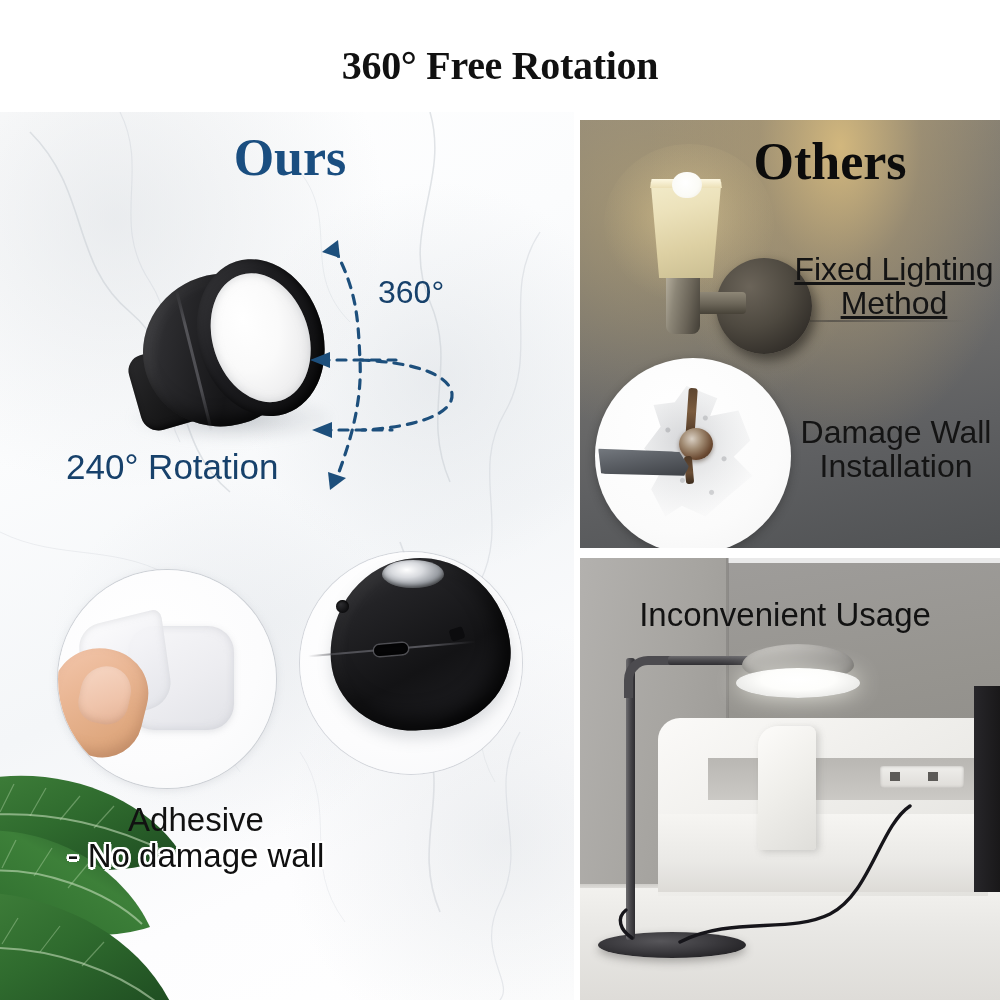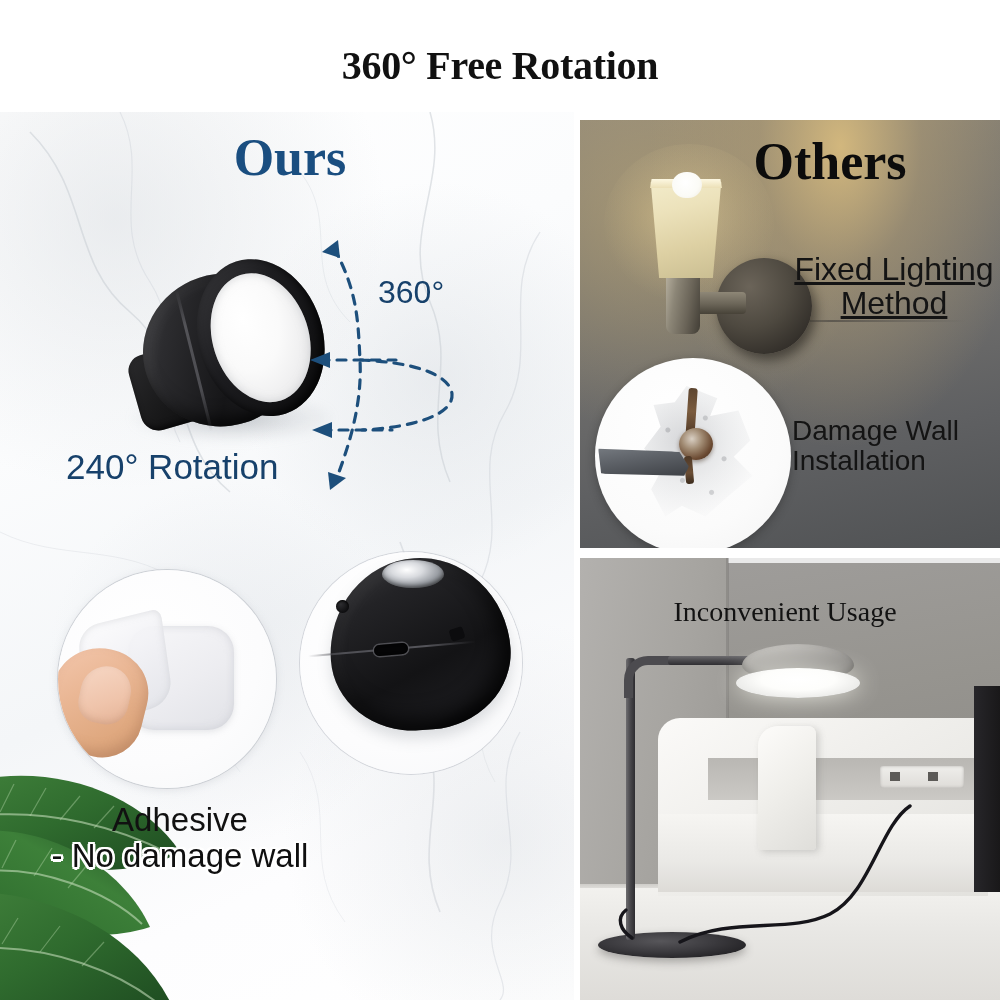--- a/index.html
+++ b/index.html
@@ -212,21 +212,21 @@
   }
 
   .cap {
     position: absolute;
     text-align: center;
     font-size: 33px;
     color: #111111;
     line-height: 1.08;
     font-weight: 400;
   }
-  #cap-adhesive { left: 30px; top: 690px; width: 300px; }
+  #cap-adhesive { left: 46px; top: 690px; width: 300px; }
   #cap-adhesive .l2 {
     color: #101010;
     text-shadow:
       -2px -2px 0 #ffffff, 2px -2px 0 #ffffff, -2px 2px 0 #ffffff, 2px 2px 0 #ffffff,
       0 -2.5px 0 #ffffff, 0 2.5px 0 #ffffff, -2.5px 0 0 #ffffff, 2.5px 0 0 #ffffff;
   }
   #cap-typec { left: 300px; top: 690px; width: 260px; }
 
   
   #tr-panel {
@@ -334,21 +334,21 @@
     background: linear-gradient(180deg, #4e3826 0%, #6b4e35 60%, #3a2a1c 100%);
     border-radius: 3px;
     transform: rotate(-5deg);
   }
   #tr-text-1 {
     position: absolute; left: 208px; top: 133px; width: 212px;
     text-align: center; font-size: 32px; color: #141414; line-height: 1.06; text-decoration: underline;
   }
   #tr-text-2 {
     position: absolute; left: 212px; top: 296px; width: 208px;
-    text-align: left; font-size: 28px; color: #141414; line-height: 1.06;
+    text-align: center; font-size: 32px; color: #141414; line-height: 1.06;
   }
 
   
   #br-panel {
     left: 580px; top: 558px; width: 420px; height: 442px;
     background: linear-gradient(170deg, #a09e9c 0%, #96948f 35%, #8e8c88 60%, #848280 100%);
   }
   #br-wall-left {
     position: absolute; left: 0; top: 0; width: 148px; height: 330px;
     background: linear-gradient(100deg, #b3b1ae 0%, #a6a4a0 60%, #9b9995 100%);
@@ -356,21 +356,21 @@
   #br-wall-corner {
     position: absolute; left: 146px; top: 0; width: 3px; height: 330px;
     background: rgba(120,118,115,0.45);
   }
   #br-topstrip {
     position: absolute; left: 0; top: 0; width: 420px; height: 5px;
     background: #e9e9e9;
   }
   #br-caption {
     position: absolute; left: 40px; top: 38px; width: 330px;
-    text-align: center; font-size: 28px; color: #121212; font-family: Liberation Serif, serif;
+    text-align: center; font-size: 33px; color: #121212;
   }
   
   #desk-top {
     position: absolute; left: 0; top: 330px; width: 420px; height: 112px;
     background: linear-gradient(180deg, #f2f1ee 0%, #e8e7e4 40%, #dedcd8 100%);
   }
   #desk-edge {
     position: absolute; left: 0; top: 326px; width: 420px; height: 8px;
     background: linear-gradient(180deg, #cfcdc9 0%, #ecebe8 100%);
   }

